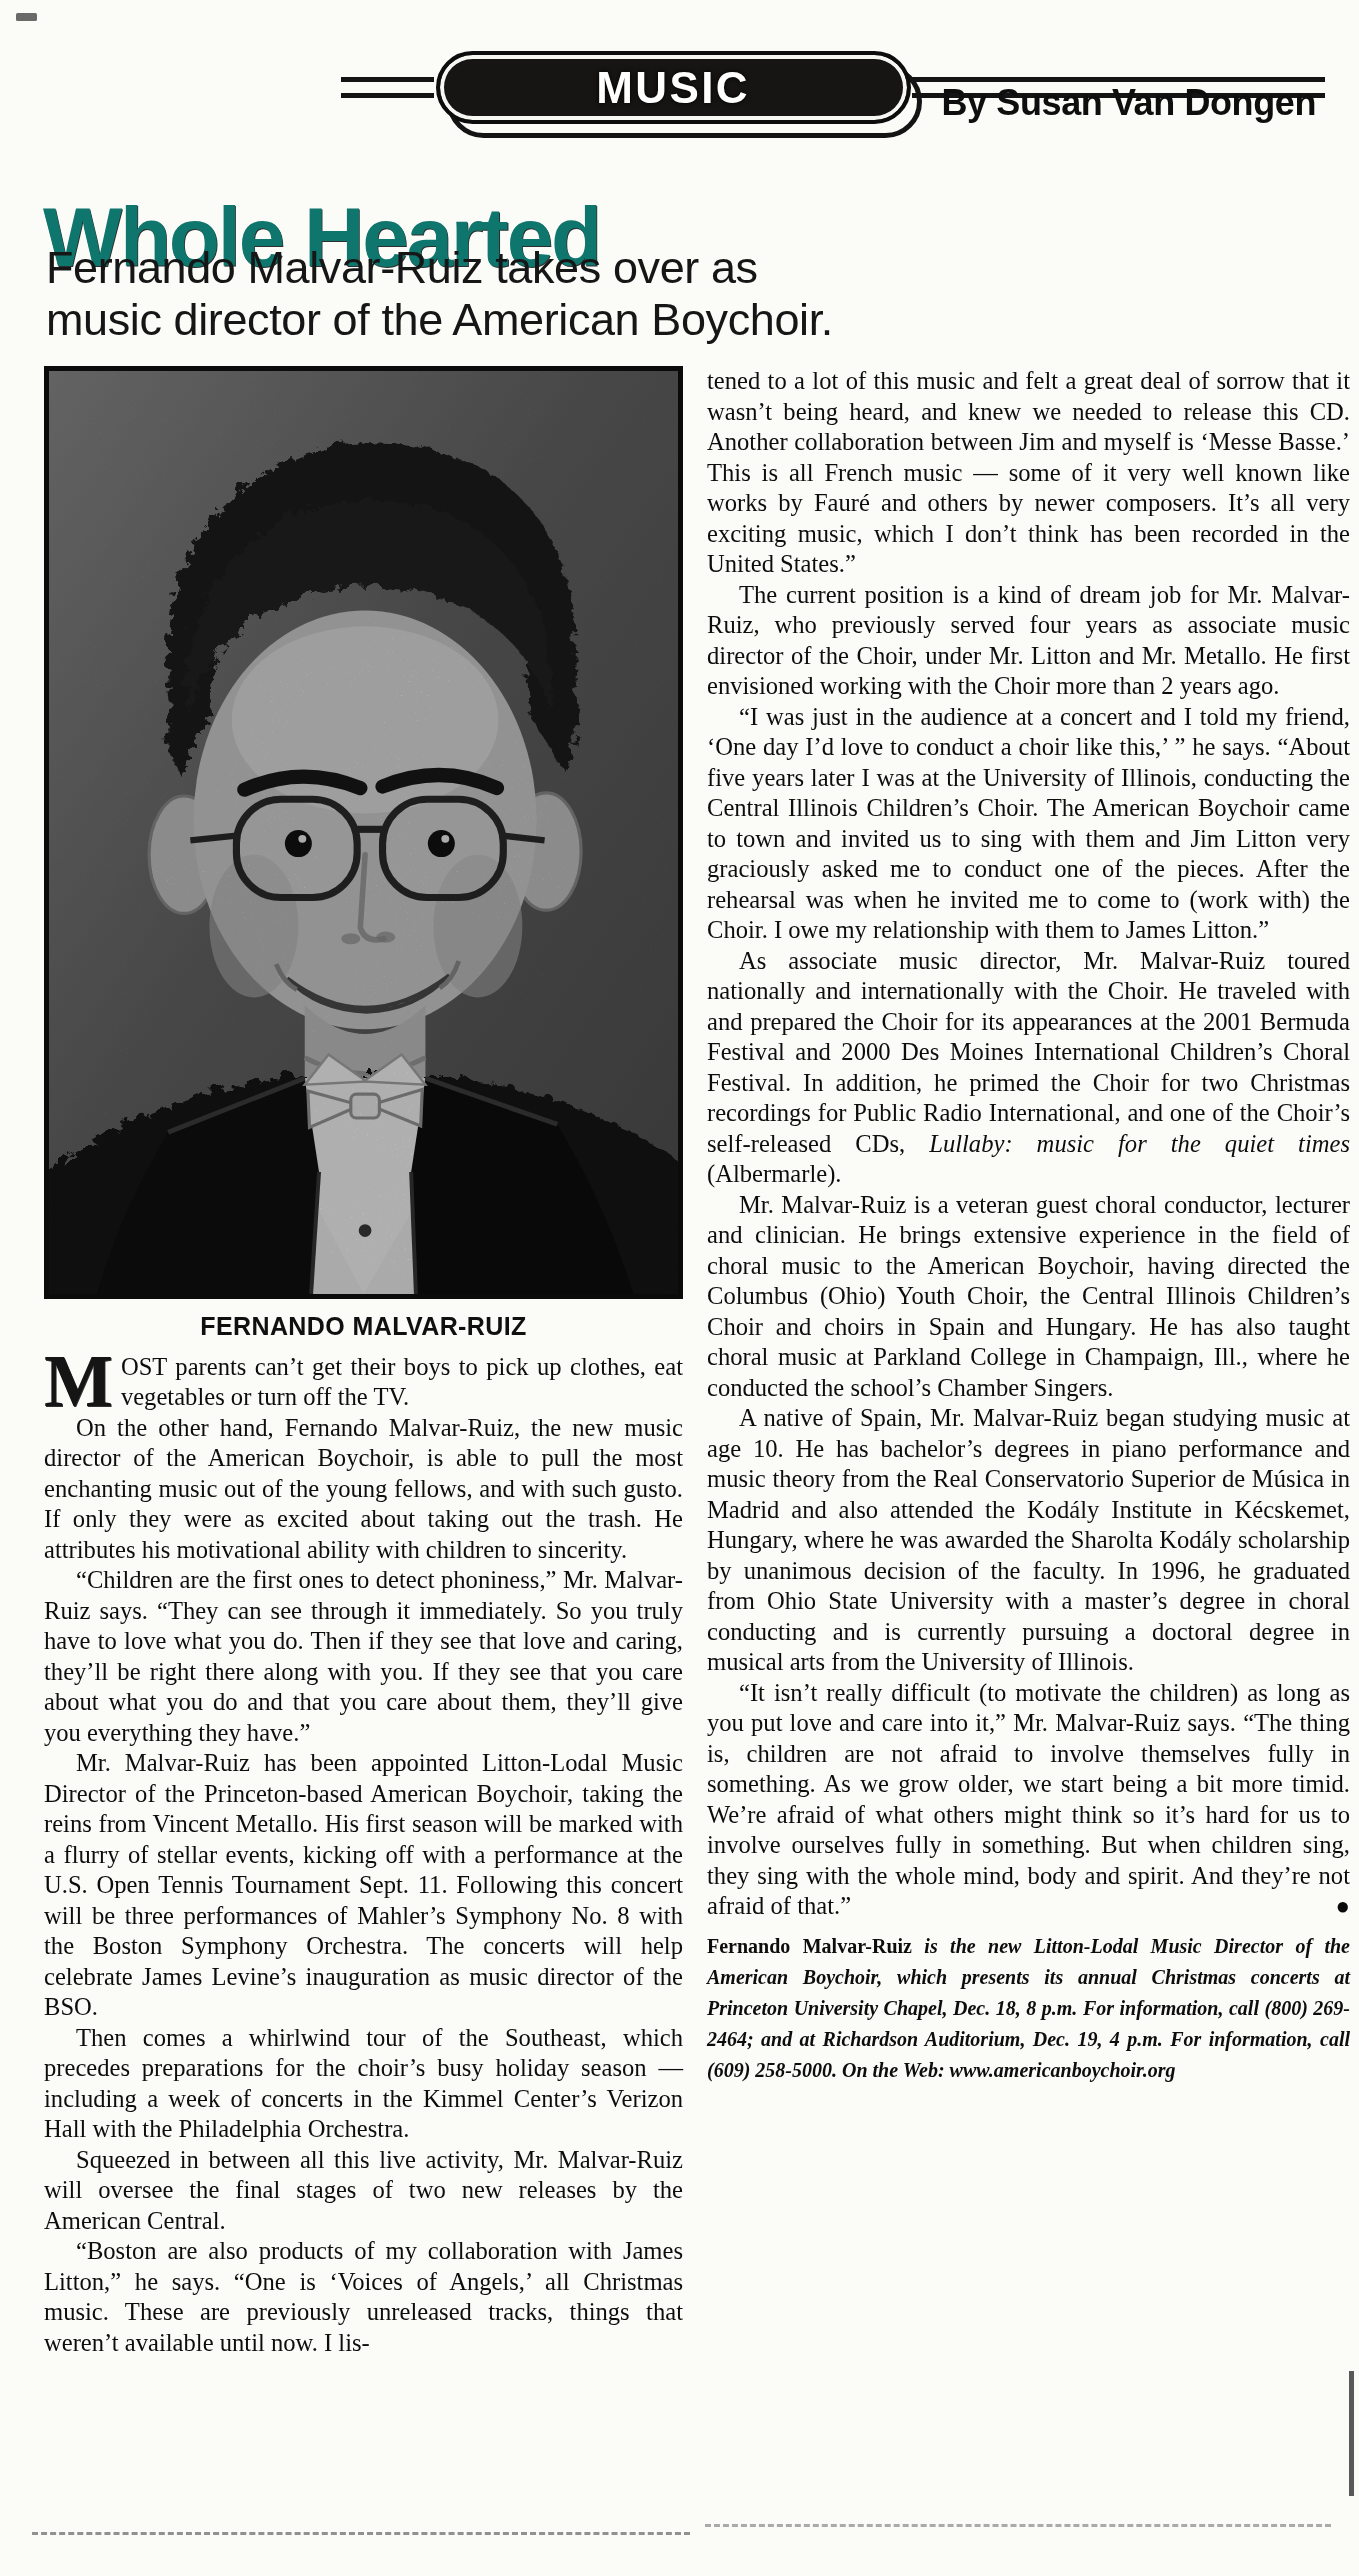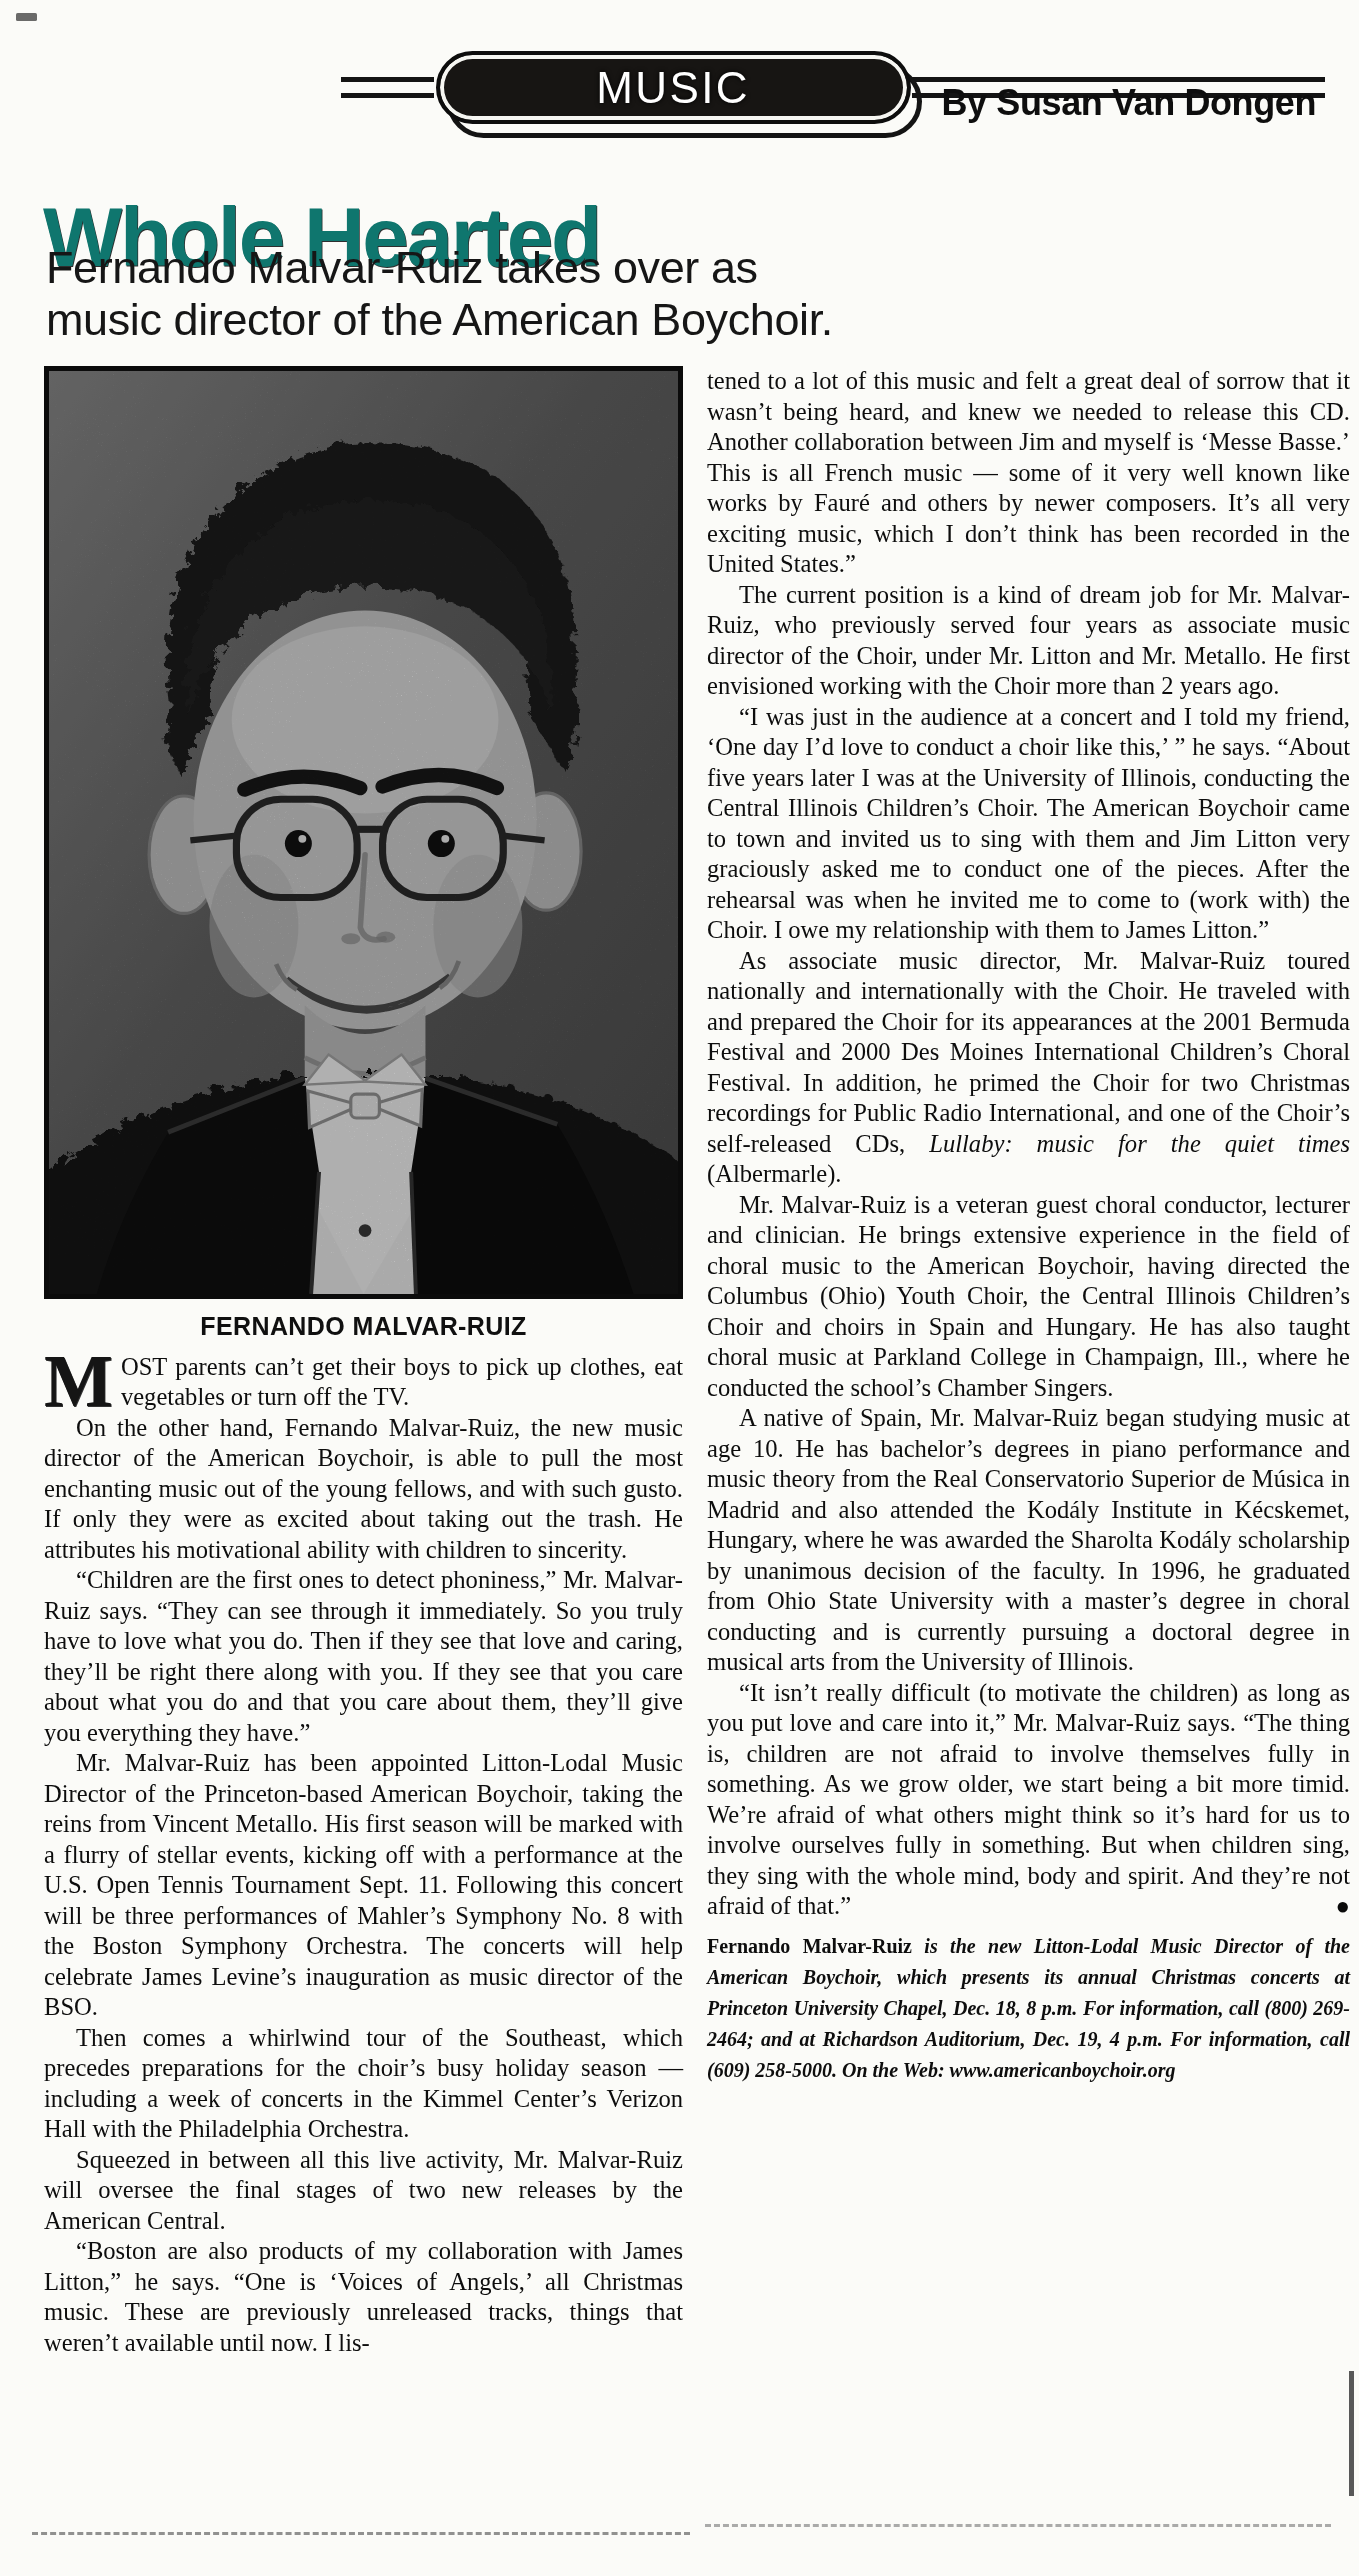--- a/index.html
+++ b/index.html
@@ -28,21 +28,21 @@
   .pill{
     position:relative;z-index:2;
     width:475px;height:73px;box-sizing:border-box;
     background:#171513;
     border:4.8px solid #0d0d0d;
     box-shadow:inset 0 0 0 4px #f6f6f2;
     border-radius:48px;
     display:flex;align-items:center;justify-content:center;
     color:#fff;
     font-family:"Liberation Sans", sans-serif;
-    font-weight:400;font-size:44px;letter-spacing:2.4px;
+    font-weight:700;font-size:44px;letter-spacing:2.4px;
     text-shadow:0 0 4.8px #000;
   }
   .pill-wrap::after{
     content:"";position:absolute;z-index:1;
     left:11px;top:14.3px;width:475px;height:73px;box-sizing:border-box;
     border:5.5px solid #141414;border-radius:48px;
   }
 
   
   .byline{

